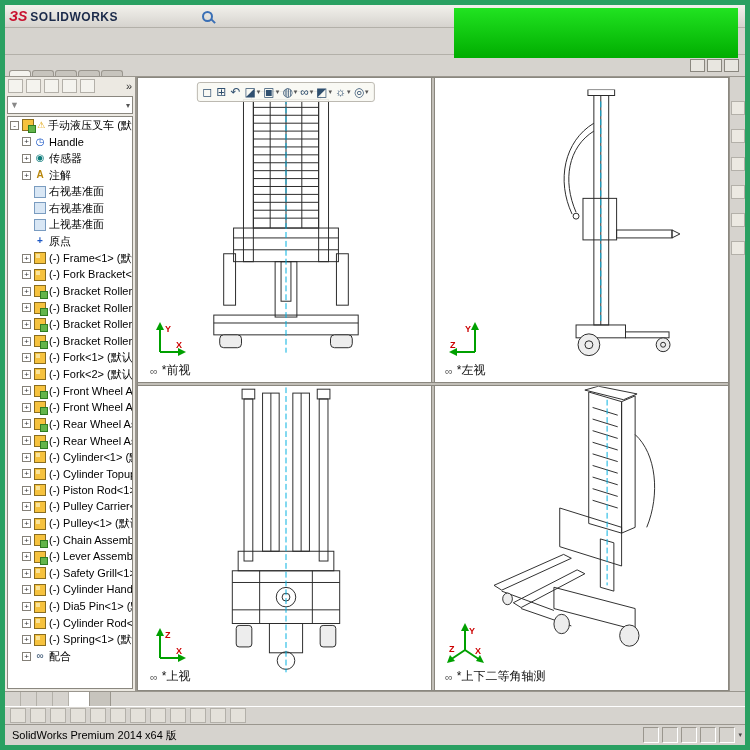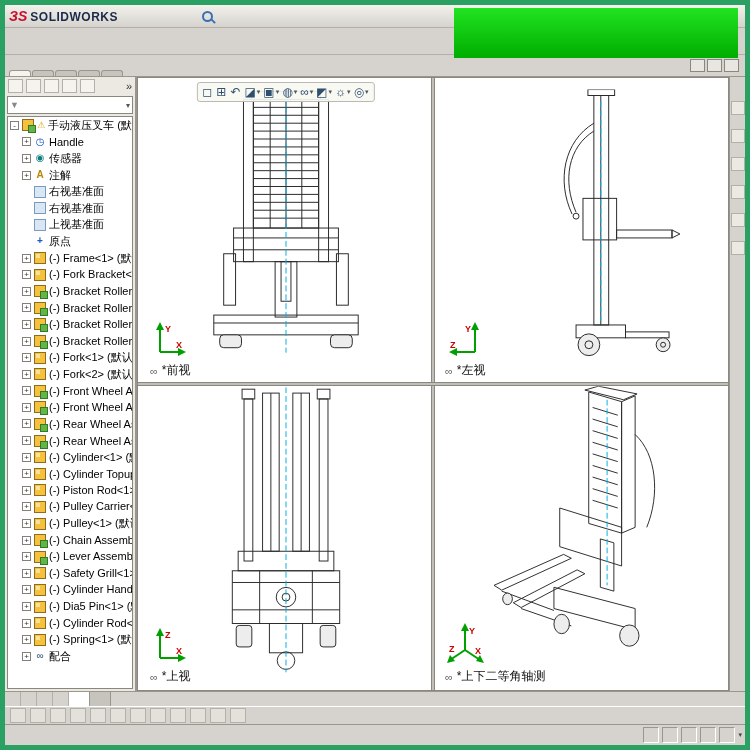--- a/index.html
+++ b/index.html
@@ -618,20 +618,21 @@
       <span class="bbtn" style="color: rgb(63, 90, 120);"></span>
       <span class="bbtn" style="color: rgb(63, 90, 120);"></span>
       <span class="bbtn" style="color: rgb(122, 92, 0);"></span>
       <span class="bbtn" style="color: rgb(63, 90, 120);"></span>
       <span class="bbtn" style="color: rgb(63, 90, 120);"></span>
       <span class="bbtn" style="color: rgb(63, 90, 120);"></span>
       <span class="bbtn" style="color: rgb(46, 125, 50);"></span>
     </div>
 
   <div class="statusbar">
+    <span class="sleft">SolidWorks Premium 2014 x64 版</span>
     <span class="spacer"></span>
     <span style="display:flex;gap:3px">
         <span class="sseg"></span>
         <span class="sseg"></span>
         <span class="sseg"></span>
         <span class="sseg"></span>
         <span class="sseg"></span>
       </span>
     <span class="scaret">▾</span>
   </div>

